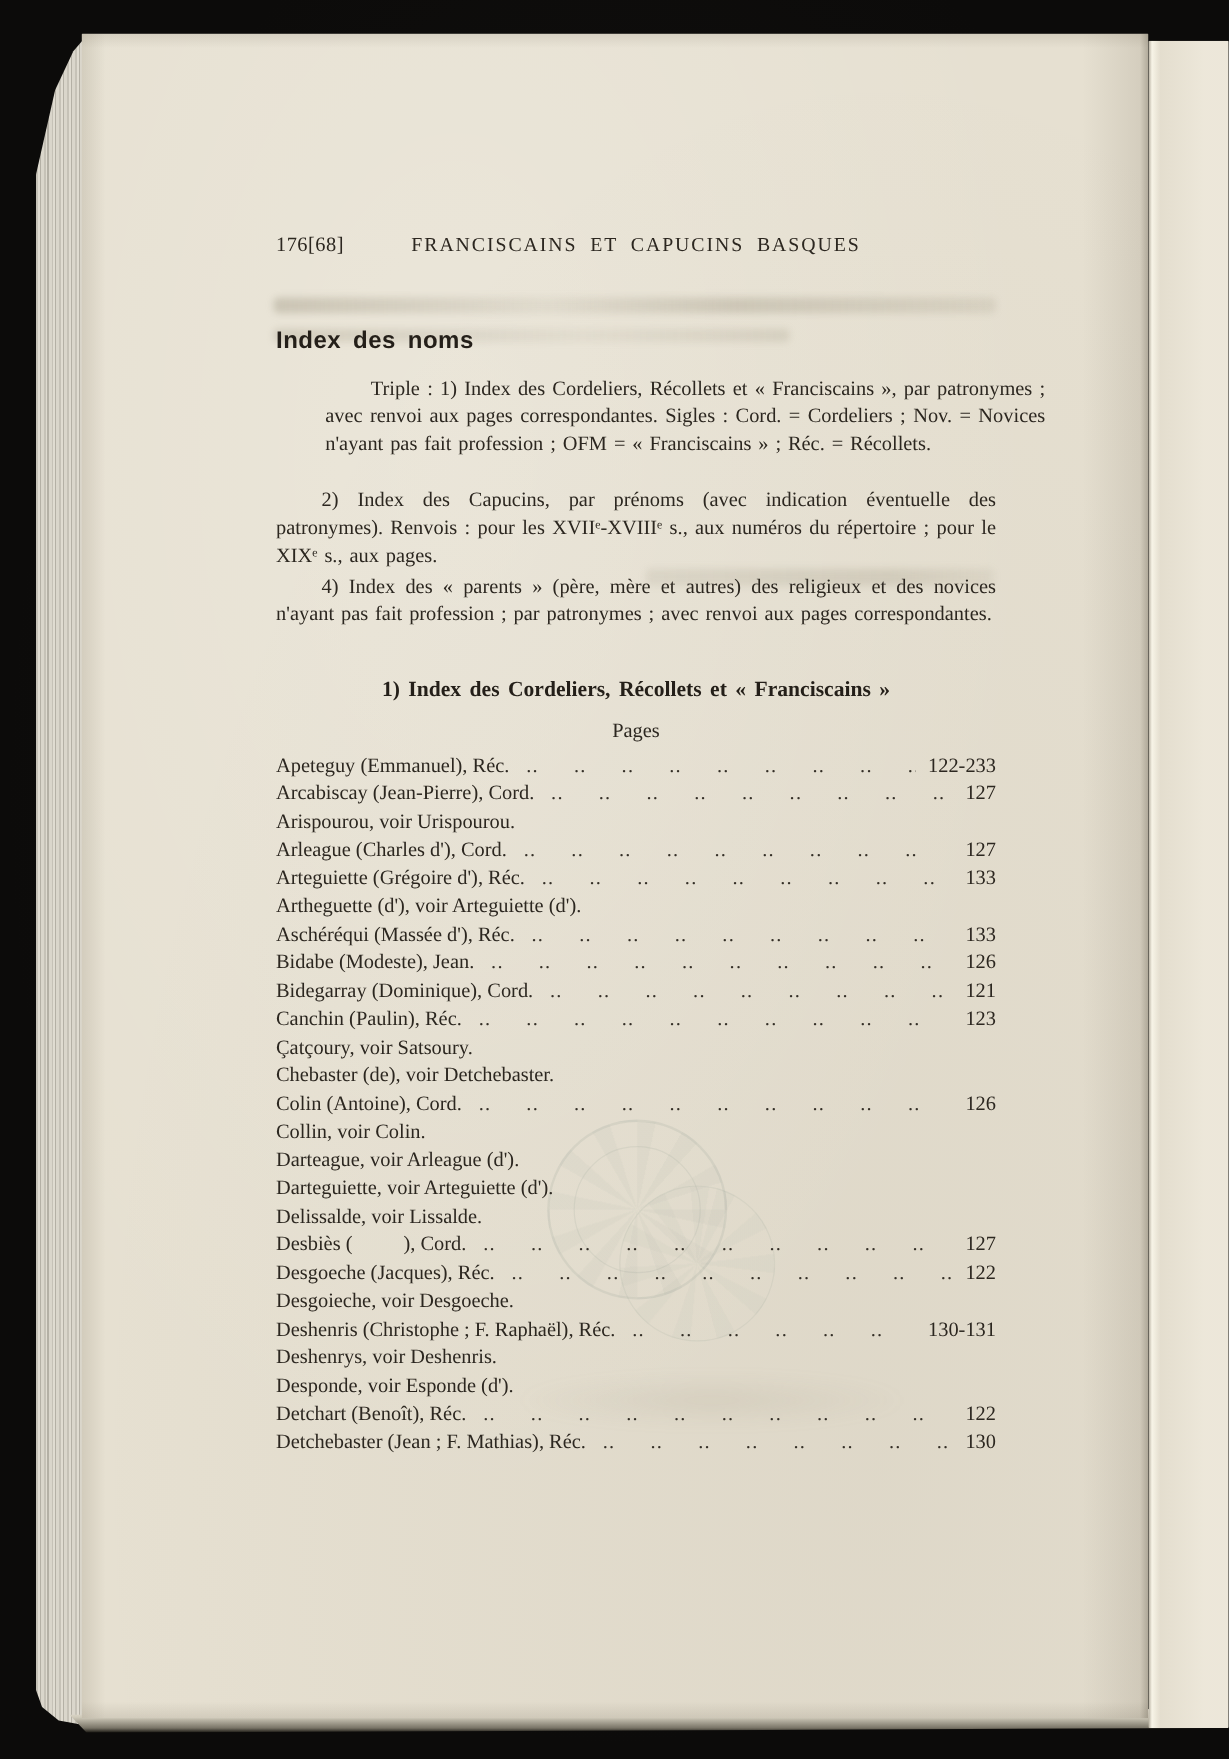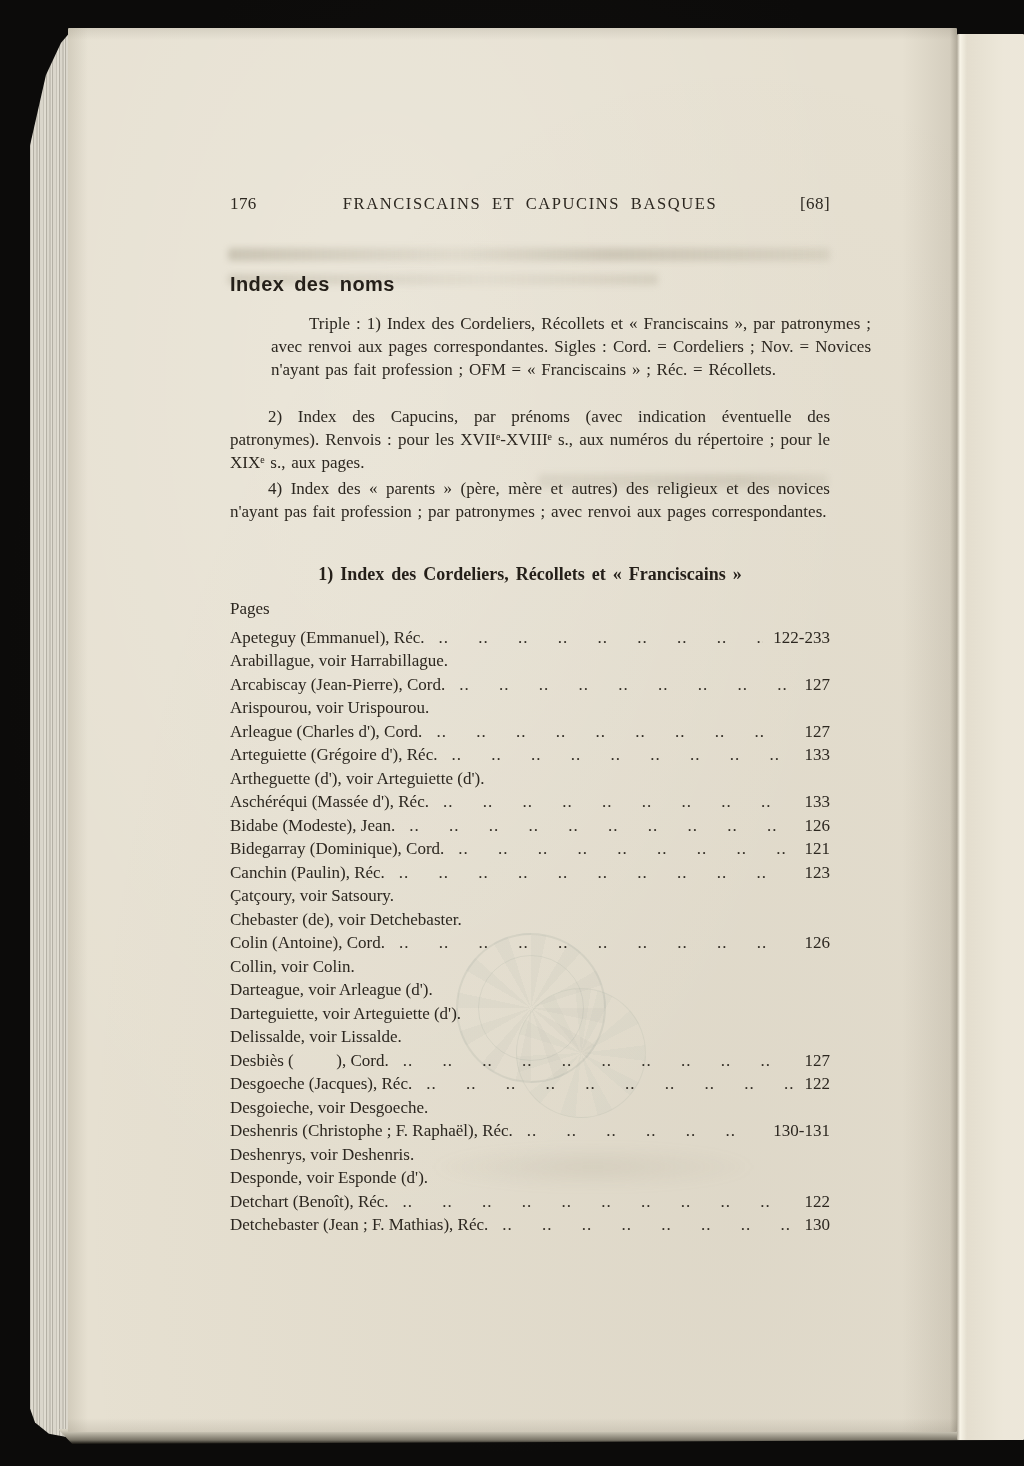--- a/index.html
+++ b/index.html
@@ -63,36 +63,36 @@
   .stamp::before{content:"";position:absolute;inset:20px;border-radius:50%;
     border:1.5px solid rgba(150,160,150,.16);}
   .stamp2{position:absolute;left:448px;top:960px;width:130px;height:130px;border-radius:50%;
     border:1.5px solid rgba(150,160,150,.14);pointer-events:none;
     background:repeating-conic-gradient(from 15deg, rgba(150,165,155,.06) 0 14deg, transparent 14deg 34deg);}
 
   
   .content{position:absolute;left:162px;top:0;width:600px;height:100%;}
   .content>*{position:absolute;width:100%;}
 
-  .running-head{top:166px;display:flex;justify-content:space-between;align-items:baseline;
+  .running-head{top:166px;display:flex;align-items:baseline;
     font-size:17px;letter-spacing:.4px;}
   .rh-title{position:absolute;left:0;right:0;text-align:center;letter-spacing:1.6px;
     word-spacing:5px;font-size:16.5px;}
 
   .doc-title{top:245px;text-align:left;font-family:"Liberation Sans","DejaVu Sans",sans-serif;
     font-weight:bold;font-size:20px;letter-spacing:.4px;word-spacing:4px;color:#241f19;}
 
   .para{font-size:17px;line-height:23px;text-align:justify;text-indent:38px;word-spacing:1.5px;}
   .p1{top:284px;margin-left:41px;}
   .p2{top:377px;}
   .p3{top:449px;}
 
   .h2{top:536px;text-align:center;font-weight:bold;font-size:18px;word-spacing:2.5px;color:#241f19;}
 
-  .pages-label{top:571px;text-align:left;font-size:17px;}
+  .pages-label{top:571px;text-align:center;font-size:17px;}
 
   .entries{top:596px;font-size:17px;}
   .row{display:flex;align-items:flex-end;height:23.5px;white-space:nowrap;}
   .row .nm{white-space:pre;}
   .row .leader{flex:1 1 auto;overflow:hidden;white-space:nowrap;
     margin:0 10px 0 14px;word-spacing:24px;letter-spacing:1px;color:#332e26;}
   .row .pg{white-space:nowrap;text-align:right;}
 </style>
 </head>
 <body>
@@ -129,23 +129,20 @@
 
       <div class="pages-label">Pages</div>
 
       <div class="entries">
           <div class="row">
             <span class="nm">Apeteguy (Emmanuel), Réc.</span>
             <span class="leader">.. .. .. .. .. .. .. .. .. .. .. .. .. .. .. .. .. .. .. .. .. .. .. .. .. .. .. .. .. .. </span>
             <span class="pg">122-233</span>
           </div>
           <div class="row">
-            <span class="nm">Arabillague, voir Harrabillague.</span>
-          </div>
-          <div class="row">
             <span class="nm">Arcabiscay (Jean-Pierre), Cord.</span>
             <span class="leader">.. .. .. .. .. .. .. .. .. .. .. .. .. .. .. .. .. .. .. .. .. .. .. .. .. .. .. .. .. .. </span>
             <span class="pg">127</span>
           </div>
           <div class="row">
             <span class="nm">Arispourou, voir Urispourou.</span>
           </div>
           <div class="row">
             <span class="nm">Arleague (Charles d'), Cord.</span>
             <span class="leader">.. .. .. .. .. .. .. .. .. .. .. .. .. .. .. .. .. .. .. .. .. .. .. .. .. .. .. .. .. .. </span>

